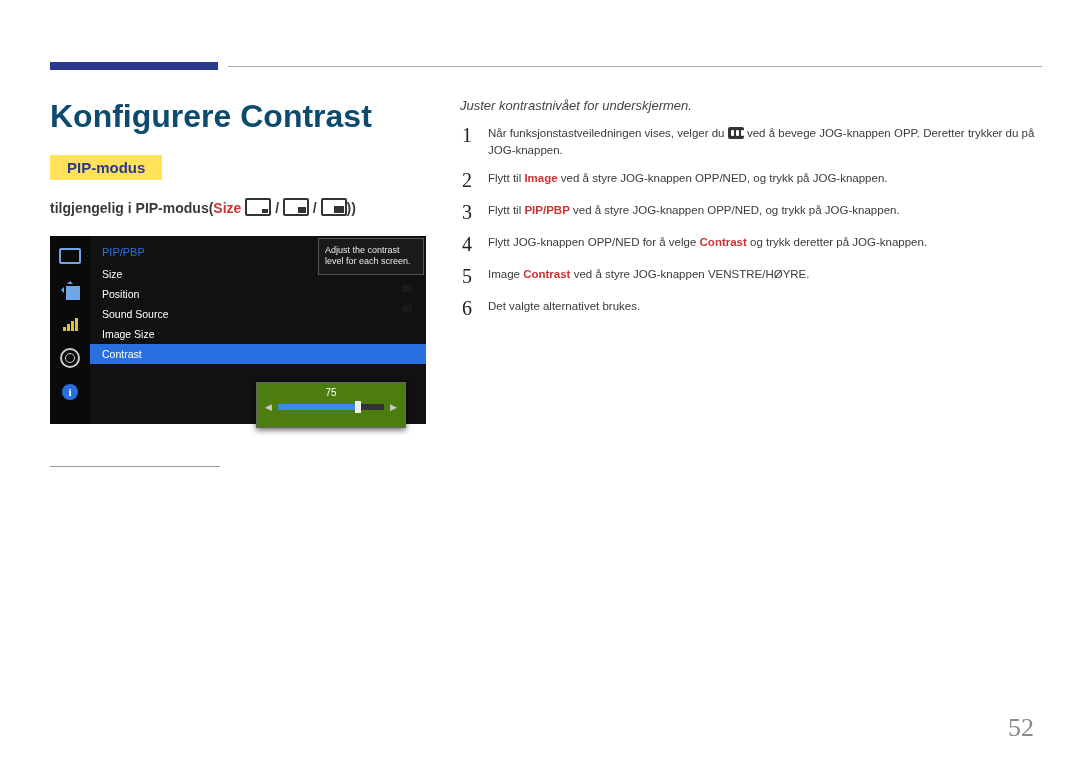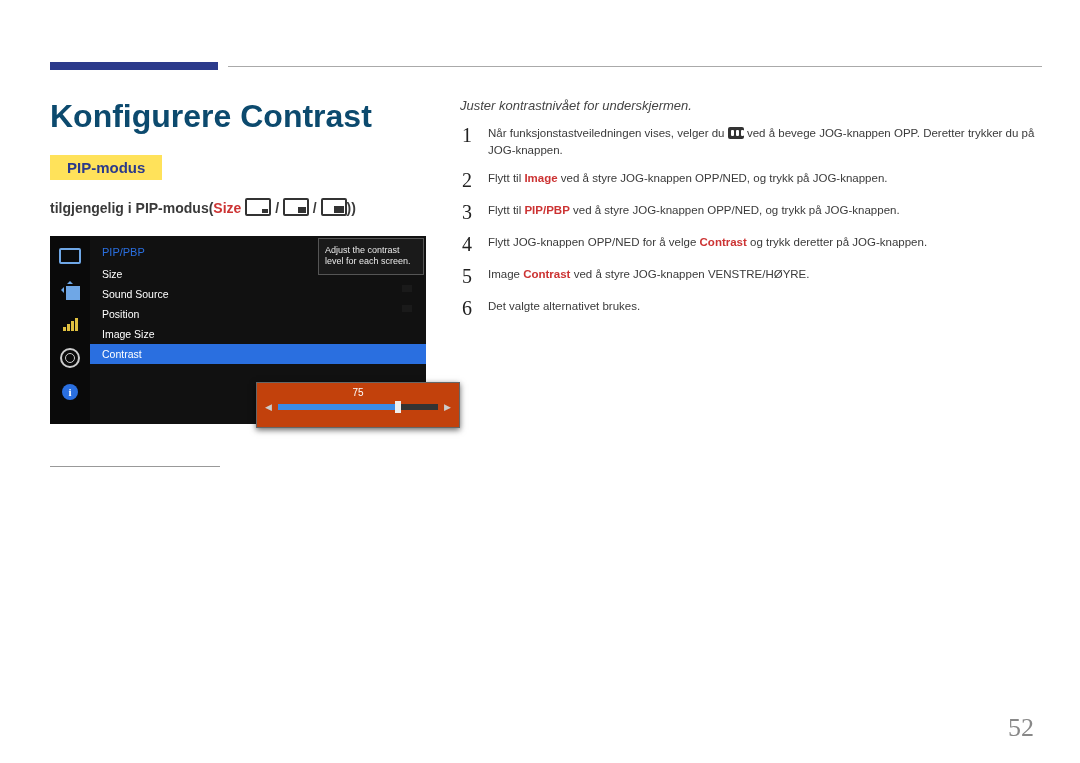--- a/index.html
+++ b/index.html
@@ -159,23 +159,23 @@
     padding: 6px;
     line-height: 1.25;
     z-index: 3;
     color:#e8e8e8;
   }
 
   .slider-pop {
     position: absolute;
     left: 166px;
     bottom: -4px;
-    width: 204px;
+    width: 150px;
     height: 46px;
-    background: #c2410c;
+    background: #4d7c0f;
     border: 1px solid #666;
     box-shadow: 0 2px 6px rgba(0,0,0,.6);
     padding: 4px 8px 6px;
     box-sizing: border-box;
     z-index: 5;
   }
   .slider-val { text-align:center; font-size:10px; color:#fff; margin-bottom:4px;}
   .slider-track {
     height: 10px;
     display:flex; align-items:center;
@@ -305,25 +305,25 @@
           </div>
       </div>
       <div class="osd-list">
         <div class="osd-title">PIP/PBP</div>
         <div id="osd-rows">
             <div class="osd-row">
               <span>Size</span>
               <span><span class="mini-pict"></span></span>
             </div>
             <div class="osd-row">
+              <span>Position</span>
+              <span><span class="mini-pict b"></span></span>
+            </div>
+            <div class="osd-row">
               <span>Sound Source</span>
-              <span><span class="mini-pict b"></span></span>
-            </div>
-            <div class="osd-row">
-              <span>Position</span>
               <span><span class="mini-pict b"></span></span>
             </div>
             <div class="osd-row">
               <span>Image Size</span>
               <span></span>
             </div>
             <div class="osd-row sel">
               <span>Contrast</span>
               <span></span>
             </div>

